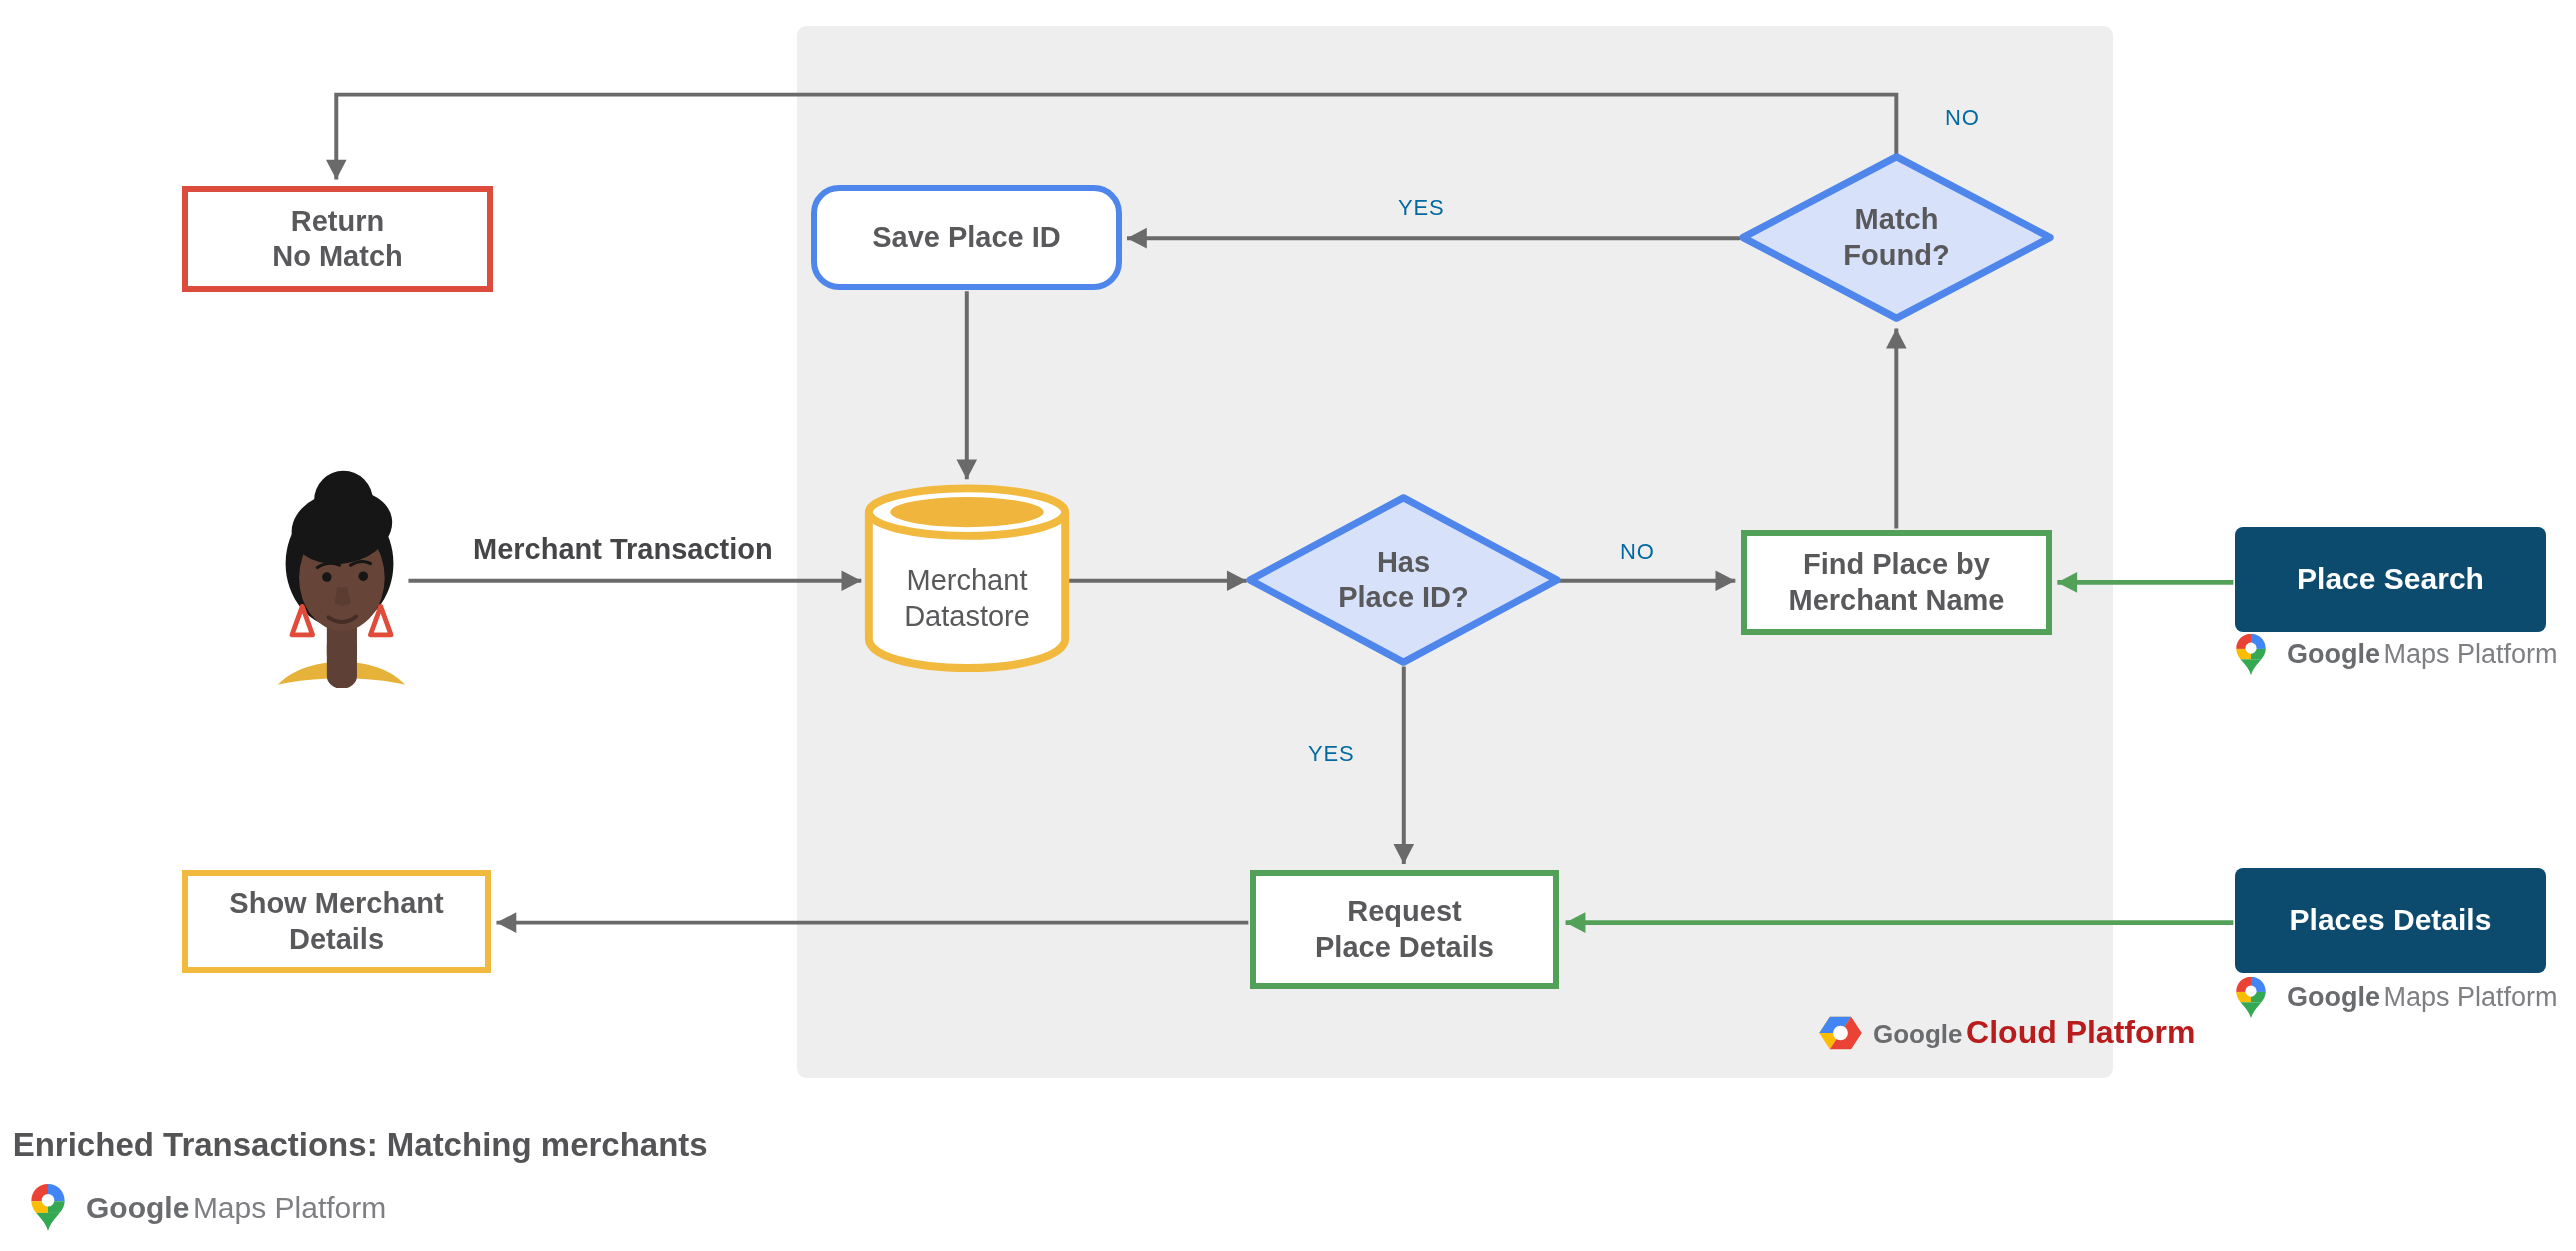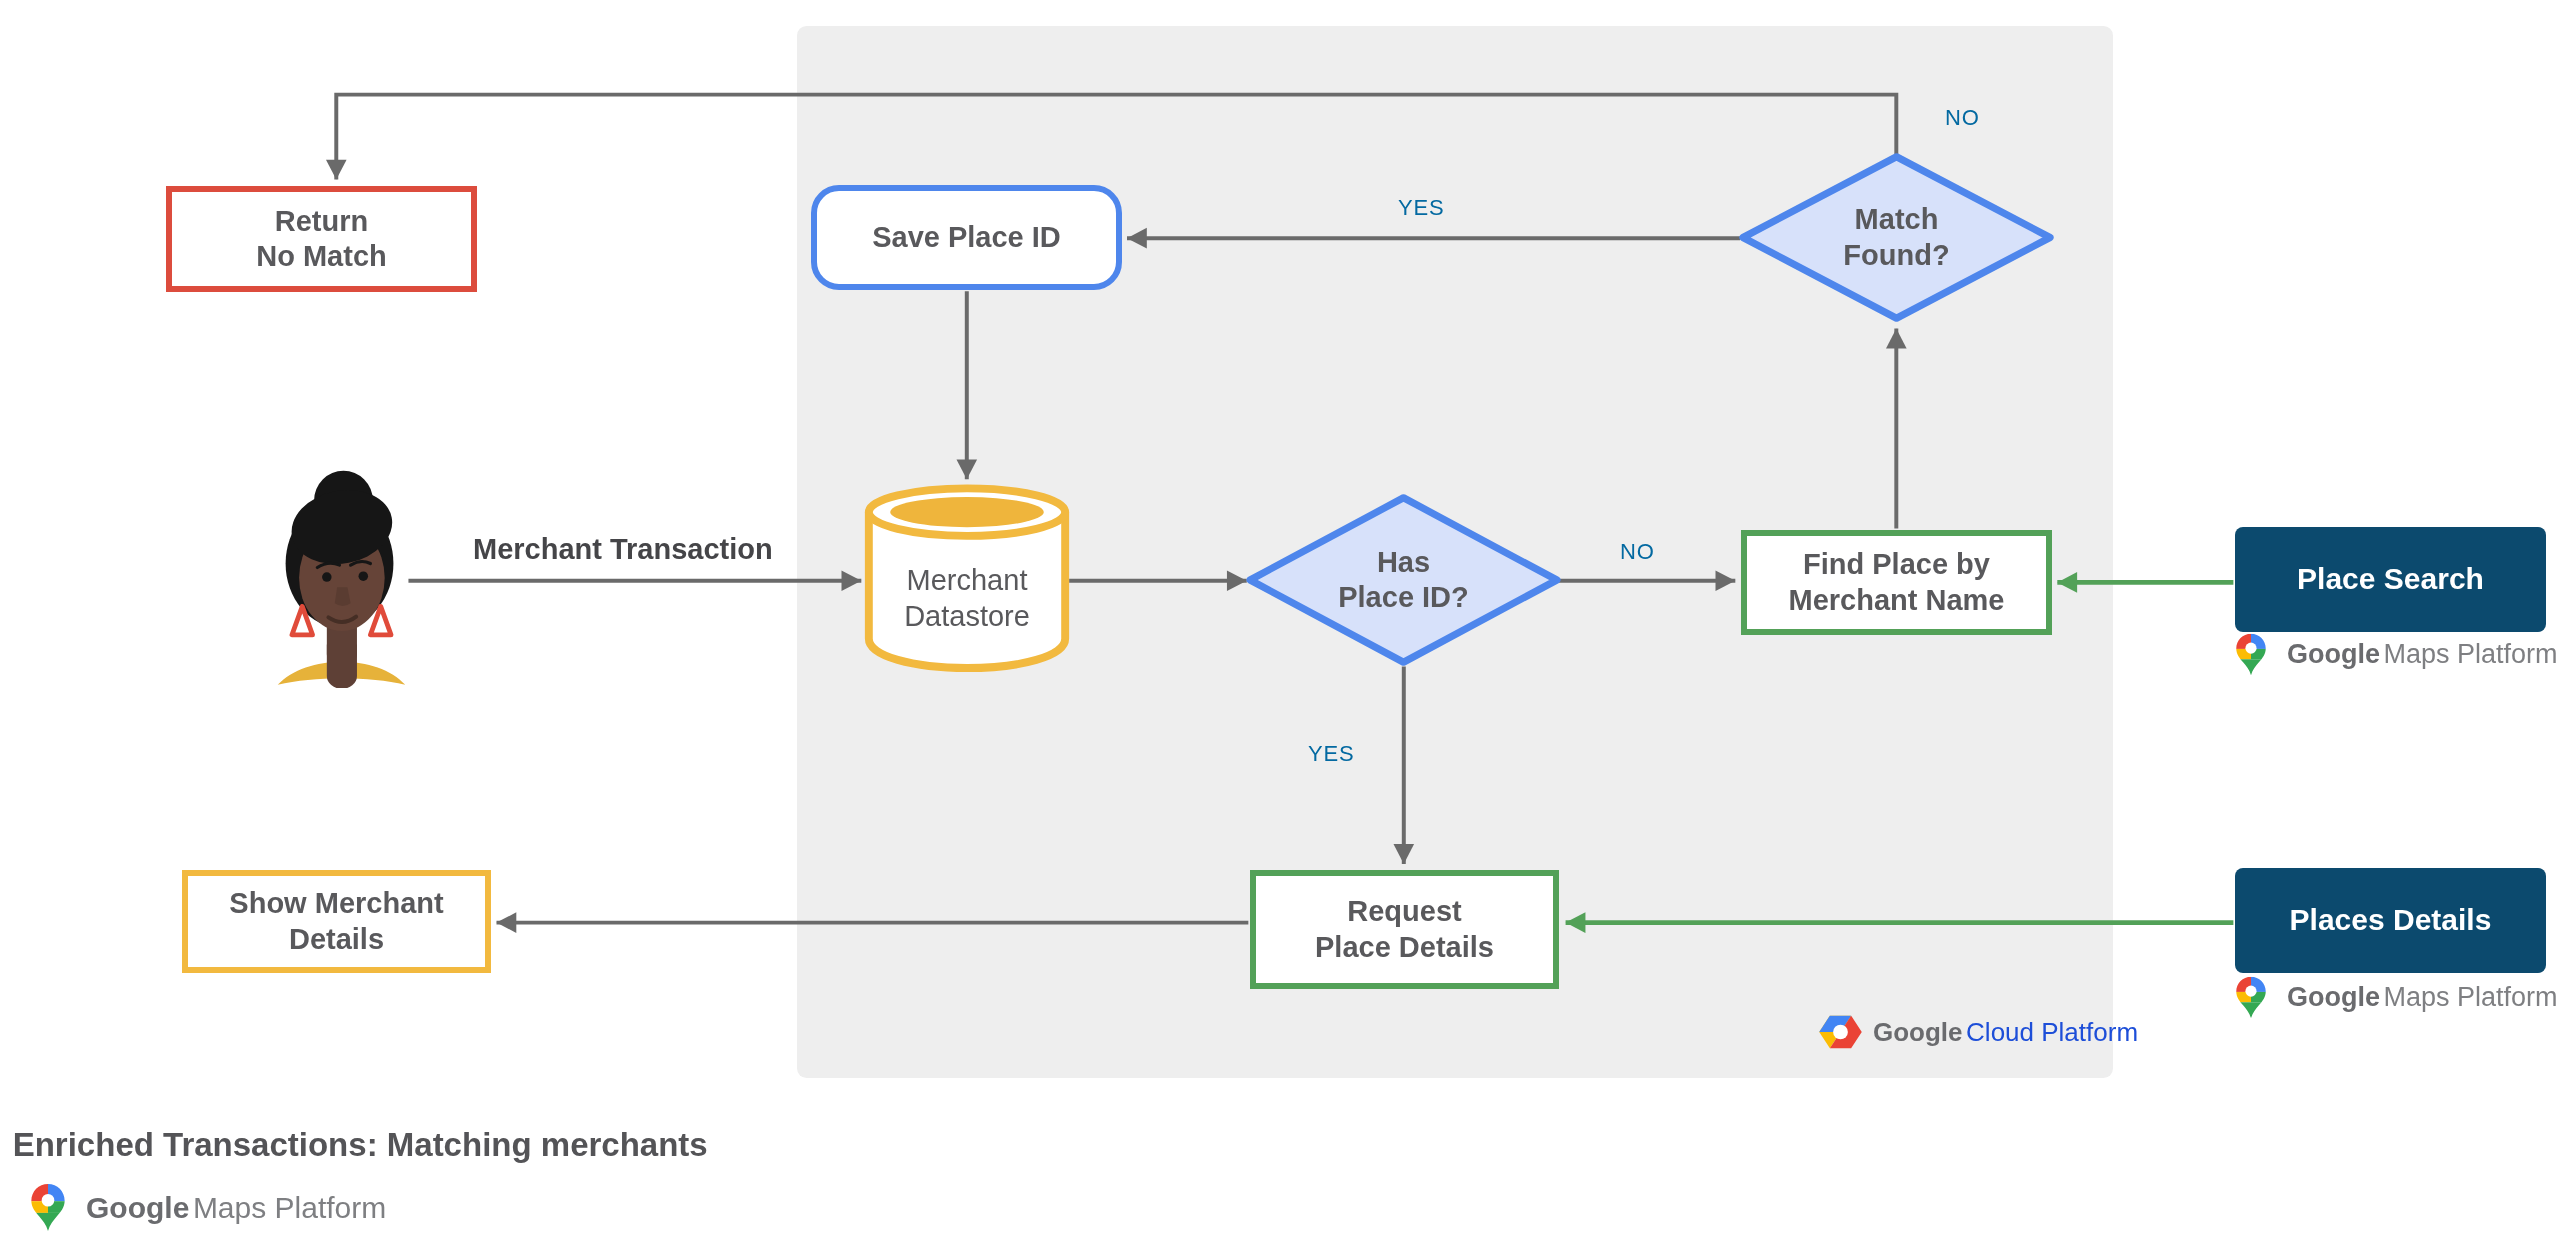--- a/index.html
+++ b/index.html
@@ -24,21 +24,21 @@
         text-align:center;font-weight:400;font-size:29px;color:#59595C;line-height:1.22;white-space:pre-line;}
   .edge-label{position:absolute;z-index:4;font-weight:400;font-size:22px;color:#0369a1;letter-spacing:0.8px;}
   .actor-label{position:absolute;z-index:4;font-weight:700;font-size:29px;color:#454548;white-space:nowrap;}
   .brand{position:absolute;z-index:4;display:flex;align-items:center;gap:20px;}
   .brand .bg1{font-size:27px;font-weight:700;color:#6A6B6E;}
   .brand .bg2{font-size:27px;font-weight:400;color:#7E7F82;}
   .brand-lg .bg1{font-size:30px;}
   .brand-lg .bg2{font-size:30px;}
   .gcp-brand{position:absolute;z-index:4;display:flex;align-items:center;gap:11px;}
   .gcp-brand .bg1{font-size:26px;font-weight:700;color:#6A6B6E;}
-  .gcp-brand .bg2{font-size:26px;font-weight:400;color:#1d4ed8;}
+  .gcp-brand .bg2{font-size:32px;font-weight:700;color:#b91c1c;}
   .page-title{position:absolute;left:12.7px;top:1126px;z-index:4;font-size:33px;font-weight:700;color:#545457;}
   .avatar{position:absolute;left:276px;top:470px;z-index:3;}
 </style>
 </head>
 <body>
 
 <div id="canvas">
 
   <div class="panel"></div>
 
@@ -68,21 +68,21 @@
 
     <line x1="1770" y1="840" x2="1770" y2="1089" stroke="#6A6A6A" stroke-width="5" marker-end="url(#ah-gray)"></line>
 
     <line x1="1574" y1="1163" x2="626" y2="1163" stroke="#6A6A6A" stroke-width="5" marker-end="url(#ah-gray)"></line>
 
     <line x1="2816" y1="734" x2="2594" y2="734" stroke="#53A158" stroke-width="6" marker-end="url(#ah-green)"></line>
 
     <line x1="2816" y1="1163" x2="1974" y2="1163" stroke="#53A158" stroke-width="6" marker-end="url(#ah-green)"></line>
   </svg>
 
-  <div class="node b-red" style="left:166px;top:186px;width:311px;height:106px;">Return
+  <div class="node b-red" style="left:182px;top:186px;width:311px;height:106px;">Return
 No Match</div>
 
   <div class="node b-blue" style="left:811px;top:185px;width:311px;height:105px;border-radius:28px;">Save Place ID</div>
 
   <div class="node b-green" style="left:1741px;top:530px;width:311px;height:105px;">Find Place by
 Merchant Name</div>
 
   <div class="node b-green" style="left:1250px;top:870px;width:309px;height:119px;">Request
 Place Details</div>
 

